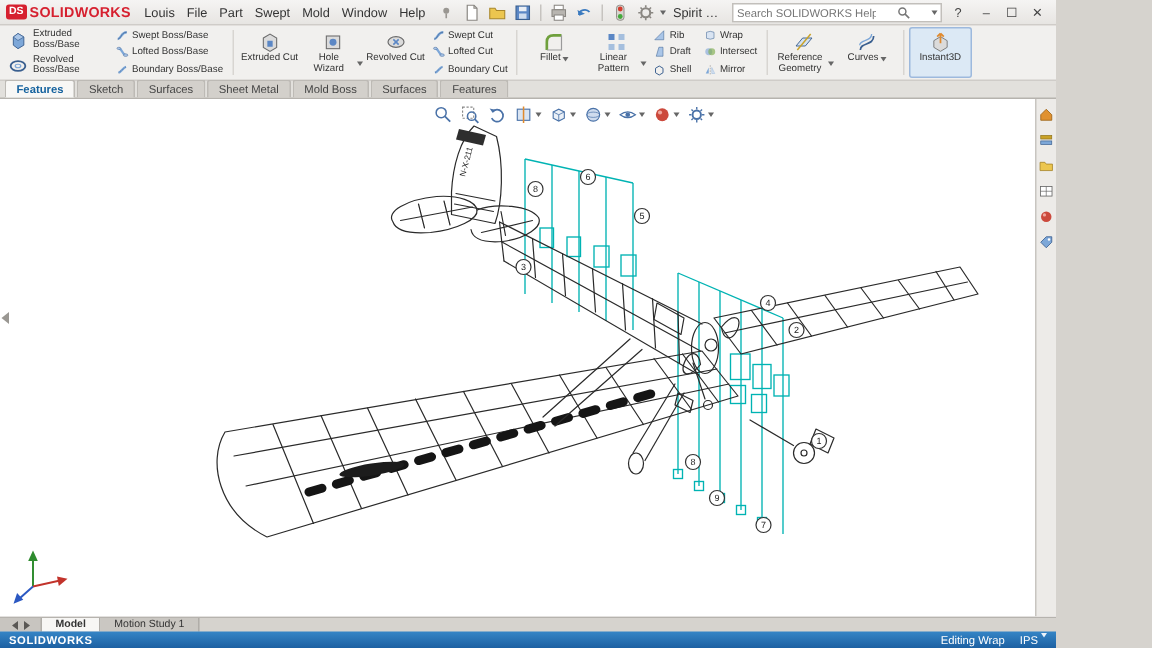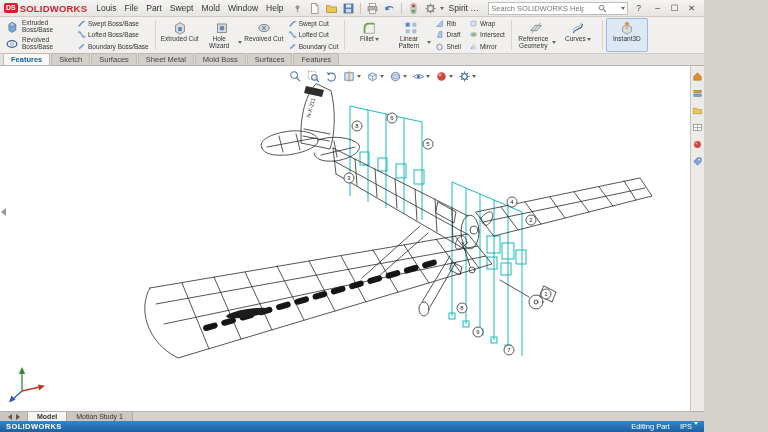--- a/index.html
+++ b/index.html
@@ -708,20 +708,20 @@
         <i class="tri-l"></i>
         <i class="tri-r"></i>
       </div>
     <div class="mtab active">Model</div>
     <div class="mtab">Motion Study 1</div>
   </div>
 
   <div class="status">
     <span class="app-label">SOLIDWORKS</span>
     <span class="spacer"></span>
-    <span>Editing Part</span>
+    <span>Editing Wrap</span>
     <span class="units">
         <span>IPS</span>
         <i class="car"></i>
       </span>
   </div>
 
 </div>
 
 </body></html>

